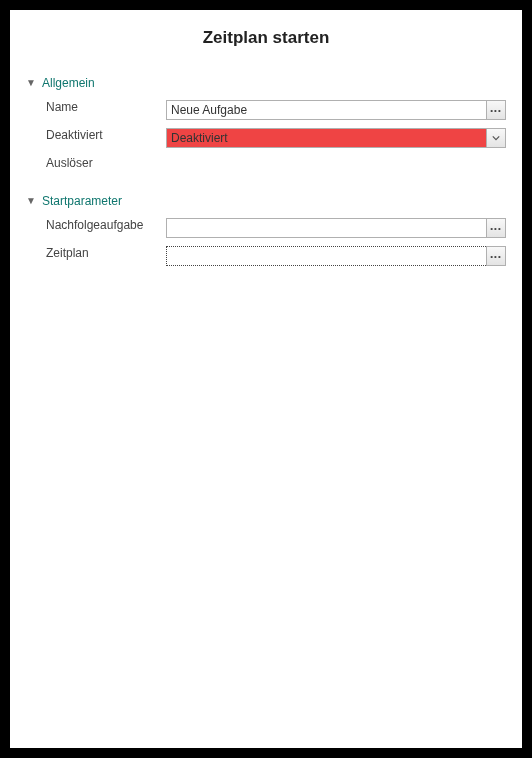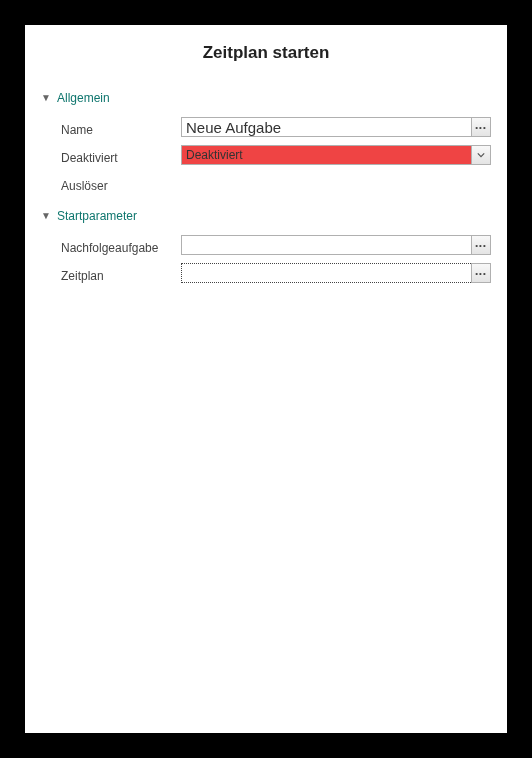--- a/index.html
+++ b/index.html
@@ -8,21 +8,21 @@
     padding: 0;
     background: #000;
     font-family: Tahoma, Verdana, Arial, sans-serif;
     font-size: 12px;
     color: #333;
   }
   .window {
     width: 532px;
     height: 758px;
     background: #000;
-    padding: 25px;
+    padding: 10px;
   }
   .panel {
     width: 100%;
     height: 100%;
     background: #fff;
     padding: 18px 16px 16px 16px;
     overflow: hidden;
   }
   .title {
     text-align: center;
@@ -49,42 +49,42 @@
     line-height: 1;
   }
   .section-title {
     color: #0f766e;
   }
   .rows {
     padding-left: 20px;
   }
   .row {
     display: flex;
-    align-items: flex-end;
+    align-items: flex-start;
     margin-bottom: 6px;
     height: 22px;
   }
   .label {
     width: 120px;
     color: #444;
   }
   .field-wrap {
     flex: 1;
     display: flex;
     align-items: stretch;
     height: 20px;
   }
   .field {
     flex: 1;
     border: 1px solid #b0b0b0;
     border-right: none;
     background: #fff;
     padding: 0 4px;
     font-family: inherit;
-    font-size: 15px;
+    font-size: 12px;
     color: #333;
     height: 100%;
     line-height: 18px;
     outline: none;
   }
   .field.dotted {
     border-style: dotted;
     border-color: #444;
     border-right: none;
   }

